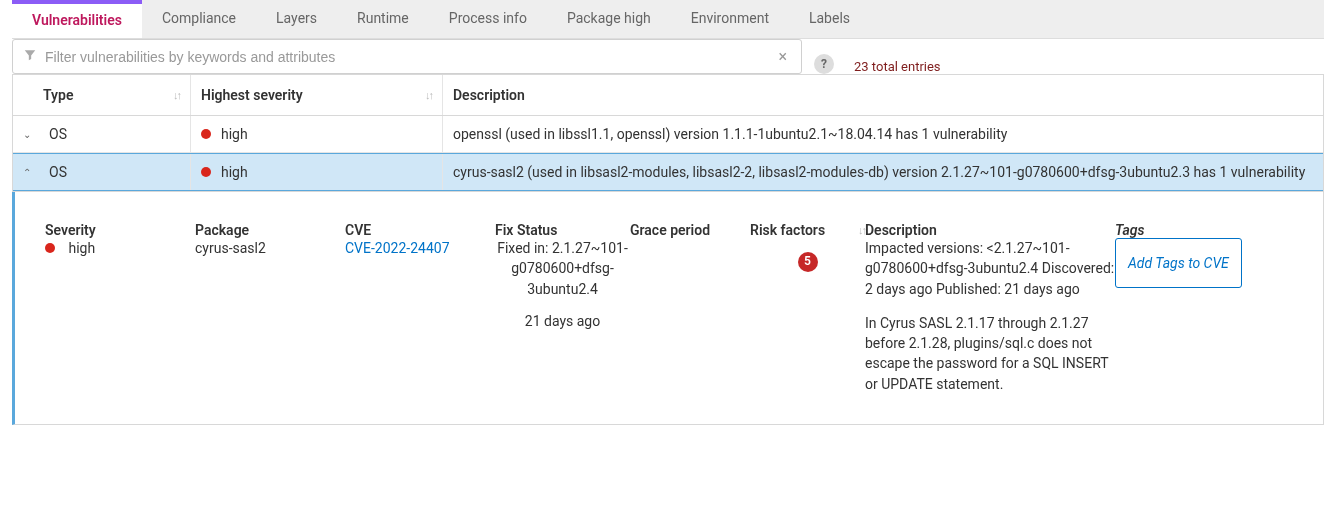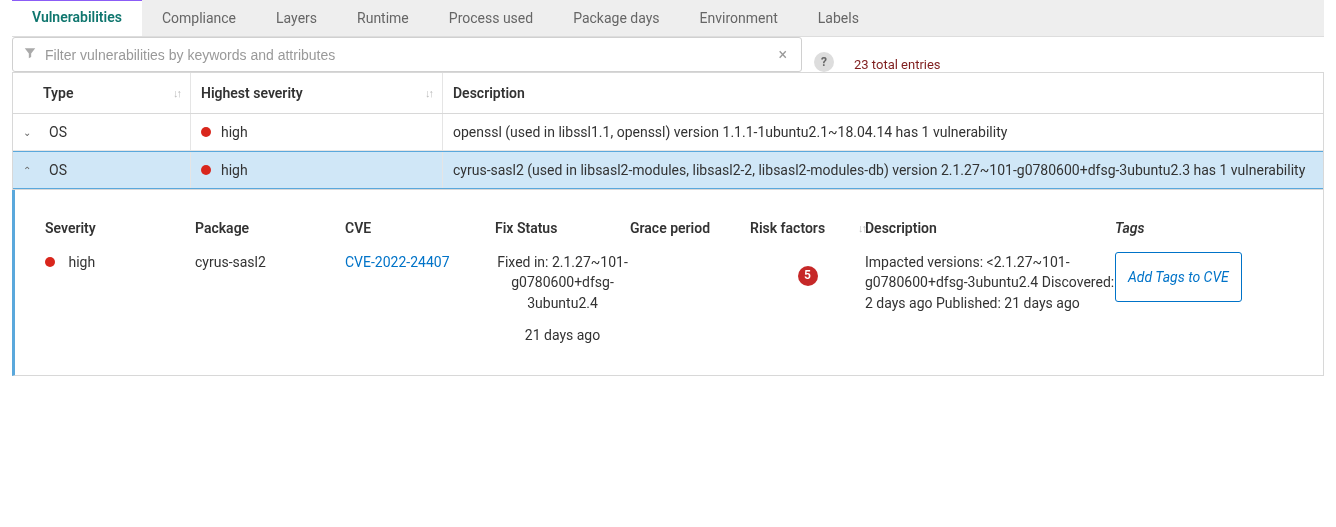--- a/index.html
+++ b/index.html
@@ -1,20 +1,20 @@
 <!DOCTYPE html>
 <html><head>
 <meta charset="utf-8">
 <style>
   * { box-sizing: border-box; margin: 0; padding: 0; }
   body { font-family: -apple-system, BlinkMacSystemFont, "Segoe UI", Roboto, sans-serif; font-size: 14px; color: #333; background: #fff; }
   
   .tabs { display: flex; background: #eeeeee; border-bottom: 1px solid #ddd; margin: 0 12px; }
   .tab { padding: 10px 20px; color: #666; cursor: pointer; background: #eeeeee; border-radius: 0; }
-  .tab.active { background: #fff; color: #0f766e; font-weight: 600; border-top: 2px solid #8b5cf6; margin-top: -1px; padding-top: 8px; }
+  .tab.active { background: #fff; color: #be185d; font-weight: 600; border-top: 5px solid #8b5cf6; margin-top: -1px; padding-top: 8px; }
   
   .toolbar { display: flex; align-items: flex-end; gap: 12px; padding: 0 12px; }
   .filter-wrap { position: relative; flex: 0 0 790px; display: flex; align-items: center; border: 1px solid #d0d0d0; border-radius: 3px; padding: 7px 10px; background: #fff; }
   .filter-wrap .ficon { color: #aaa; margin-right: 8px; }
   .filter-wrap input { border: none; outline: none; flex: 1; font-size: 14px; color: #333; }
   .filter-wrap input::placeholder { color: #999; }
   .filter-wrap .clear { color: #999; cursor: pointer; padding: 0 4px; font-size: 16px; }
   .help-badge { width: 20px; height: 20px; border-radius: 50%; background: #ddd; color: #666; display: inline-flex; align-items: center; justify-content: center; font-size: 12px; font-weight: bold; cursor: pointer; }
   .total-entries { color: #7f1d1d; font-size: 13px; margin-left: 8px; }
   
@@ -40,39 +40,39 @@
   .detail-panel { border-left: 3px solid #5aa8dc; margin: 0 12px; background: #fff; padding: 30px 30px 30px 30px; display: flex; gap: 0; border-bottom: 1px solid #d8d8d8; border-right: 1px solid #d8d8d8; }
   .detail-col { display: flex; flex-direction: column; }
   .dc-sev { flex: 0 0 150px; }
   .dc-pkg { flex: 0 0 150px; }
   .dc-cve { flex: 0 0 150px; }
   .dc-fix { flex: 0 0 135px; text-align: center; }
   .dc-grace { flex: 0 0 120px; }
   .dc-risk { flex: 0 0 115px; gap: 14px; }
   .dc-desc { flex: 0 0 250px; }
   .dc-tags { flex: 0 0 140px; font-style: italic; }
-  .detail-col .dh { font-weight: 600; margin-bottom: 16px; font-size: 14px; display: flex; align-items: center; justify-content: space-between; }
+  .detail-col .dh { font-weight: 600; font-size: 14px; display: flex; align-items: center; justify-content: space-between; }
   .detail-col .dv { font-size: 14px; color: #333; line-height: 1.45; }
   .cve-link { color: #0073c8; text-decoration: none; cursor: pointer; }
   .risk-badge { display: inline-flex; width: 20px; height: 20px; border-radius: 50%; background: #c62828; color: #fff; font-size: 12px; font-weight: 600; align-items: center; justify-content: center; }
   .risk-wrap { display:flex; justify-content:center; }
   .fix-age { margin-top: 12px; }
   .desc-block2 { margin-top: 14px; }
   .btn-outline { display: inline-block; border: 1px solid #0073c8; color: #0073c8; padding: 14px 12px; border-radius: 3px; cursor: pointer; font-size: 14px; background: #fff; }
 </style>
 </head>
 <body>
 
 <div class="tabs">
   <div class="tab active">Vulnerabilities</div>
   <div class="tab">Compliance</div>
   <div class="tab">Layers</div>
   <div class="tab">Runtime</div>
-  <div class="tab">Process used</div>
-  <div class="tab">Package days</div>
+  <div class="tab">Process info</div>
+  <div class="tab">Package high</div>
   <div class="tab">Environment</div>
   <div class="tab">Labels</div>
 </div>
 
 <div class="toolbar">
   <div class="filter-wrap">
     <span class="ficon">
       <svg width="14" height="14" viewBox="0 0 24 24" fill="#aaa">
           <path d="M3 4h18l-7 9v6l-4 2v-8L3 4z"></path>
         </svg>
@@ -170,20 +170,21 @@
       <span class="sort-icon">↓↑</span>
     </div>
     <div class="dv risk-wrap">
       <span class="risk-badge">5</span>
     </div>
   </div>
 
   <div class="detail-col dc-desc">
     <div class="dh">Description</div>
     <div class="dv">Impacted versions: &lt;2.1.27~101-g0780600+dfsg-3ubuntu2.4 Discovered: 2 days ago Published: 21 days ago</div>
+    <div class="dv desc-block2">In Cyrus SASL 2.1.17 through 2.1.27 before 2.1.28, plugins/sql.c does not escape the password for a SQL INSERT or UPDATE statement.</div>
   </div>
 
   <div class="detail-col dc-tags">
     <div class="dh">Tags</div>
     <div class="dv">
       <span class="btn-outline">Add Tags to CVE</span>
     </div>
   </div>
 
 </div>

